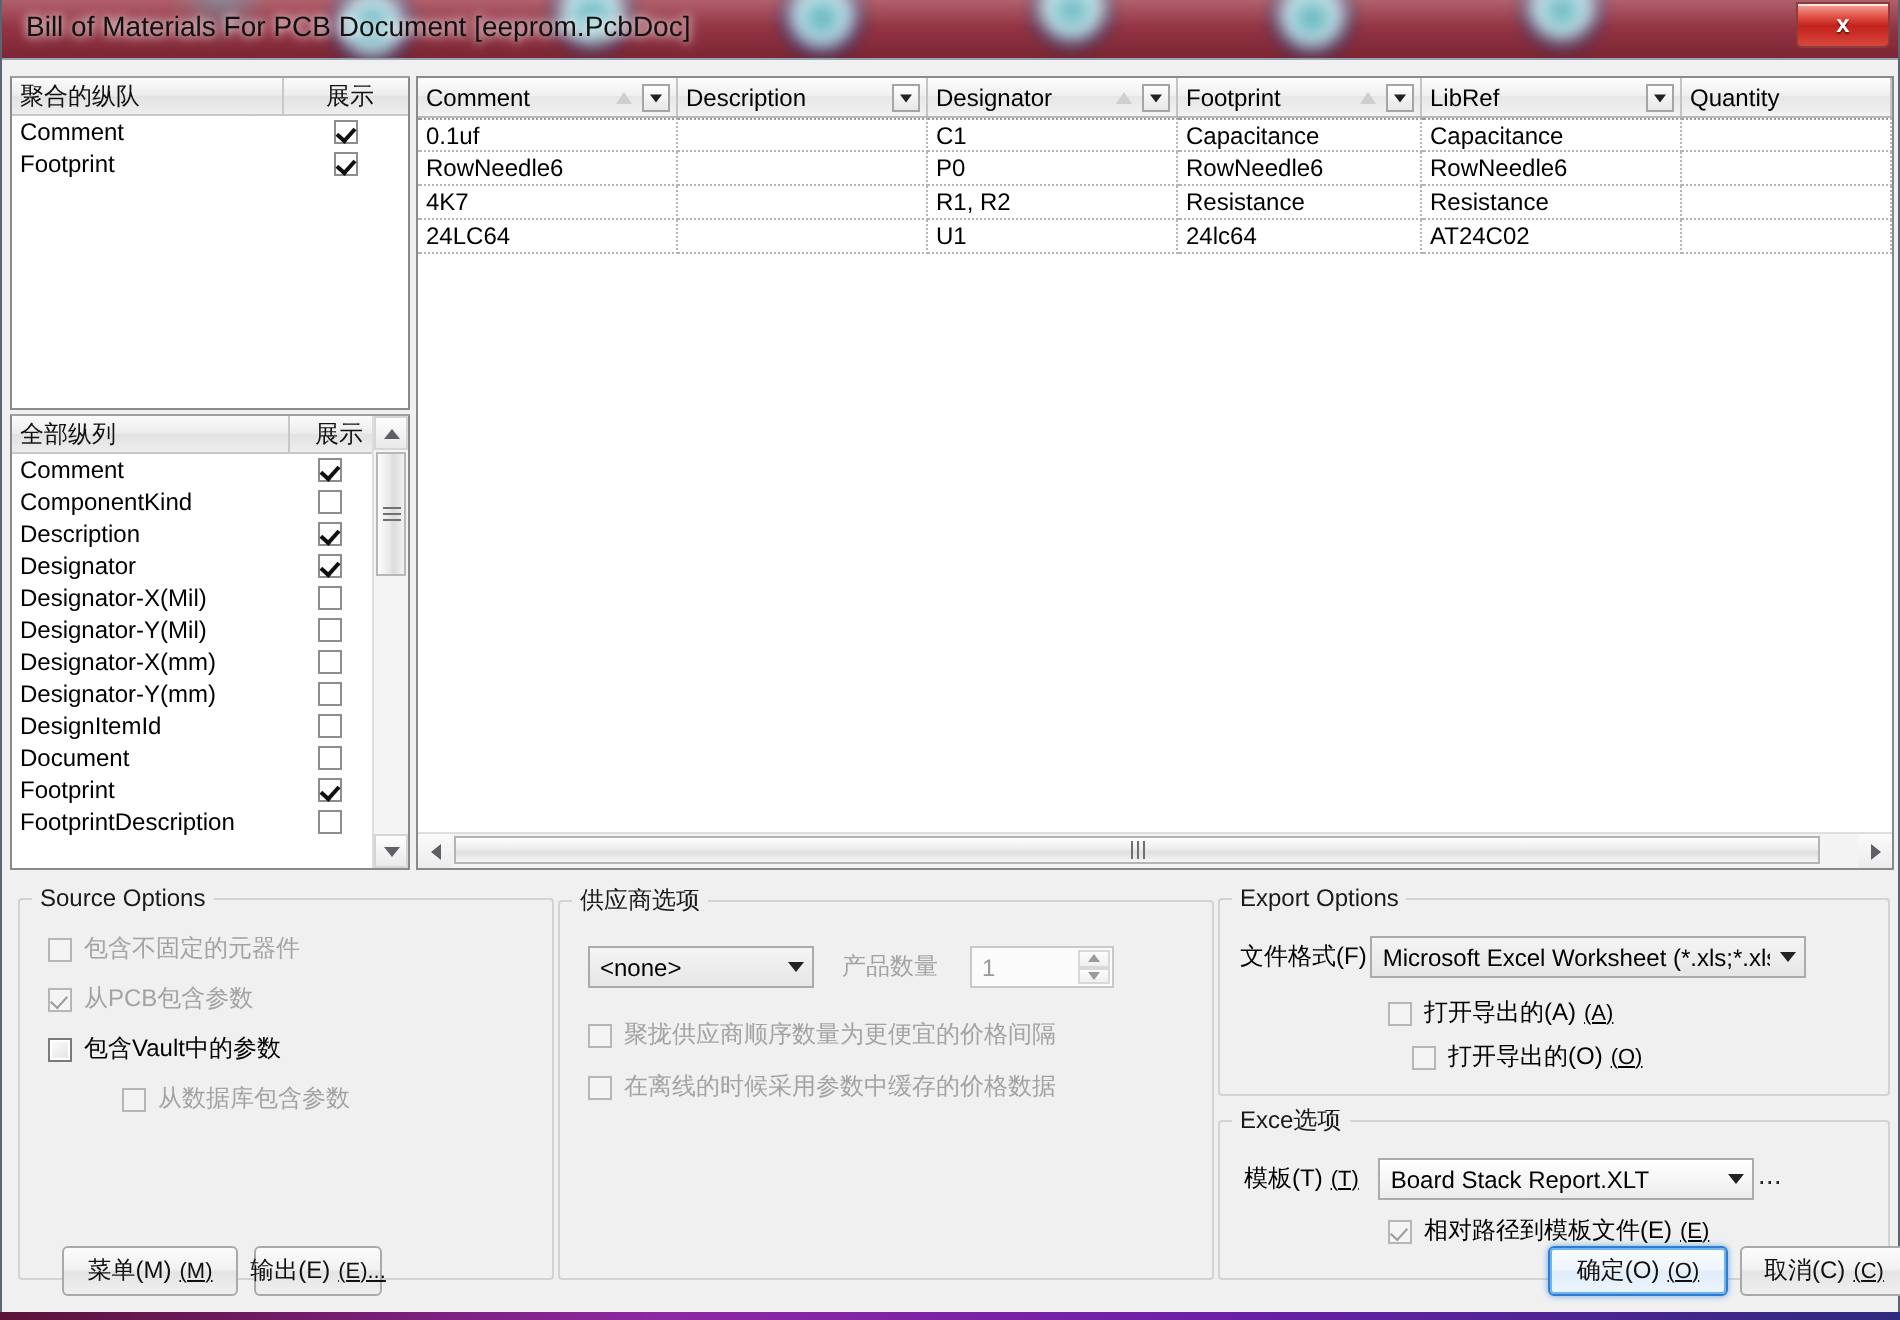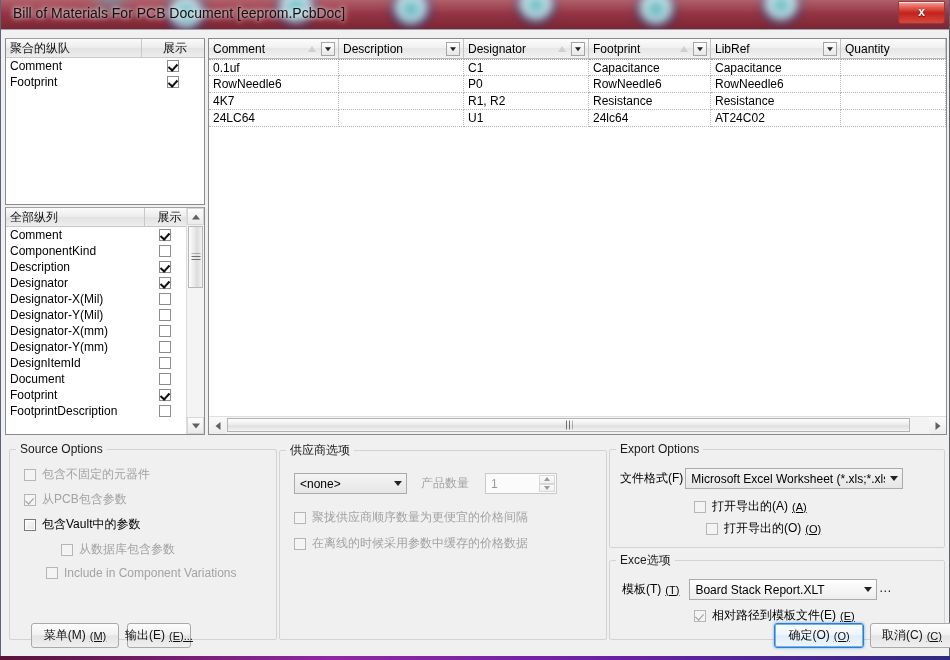--- a/index.html
+++ b/index.html
@@ -699,24 +699,20 @@
               <span class="cb dis checked"></span>
               <span class="dim">从PCB包含参数</span>
             </div>
             <div class="optrow" style="left: 14px; top: 60px;">
               <span class="cb raised"></span>
               <span class="strong">包含Vault中的参数</span>
             </div>
             <div class="optrow" style="left: 14px; top: 85px; margin-left: 37px;">
               <span class="cb dis"></span>
               <span class="dim">从数据库包含参数</span>
-            </div>
-            <div class="optrow" style="left: 36px; top: 110px;">
-              <span class="cb dis"></span>
-              <span class="dim">Include in Component Variations</span>
             </div>
           </div>
       </fieldset>
 
       <fieldset class="grp" id="supGrp">
         <legend>供应商选项</legend>
         <div class="grp-inner">
           <div class="optrow" style="left:14px; top:14px;">
             <div class="combo gray" style="width:113px">
               <span class="ctext">&lt;none&gt;</span>

